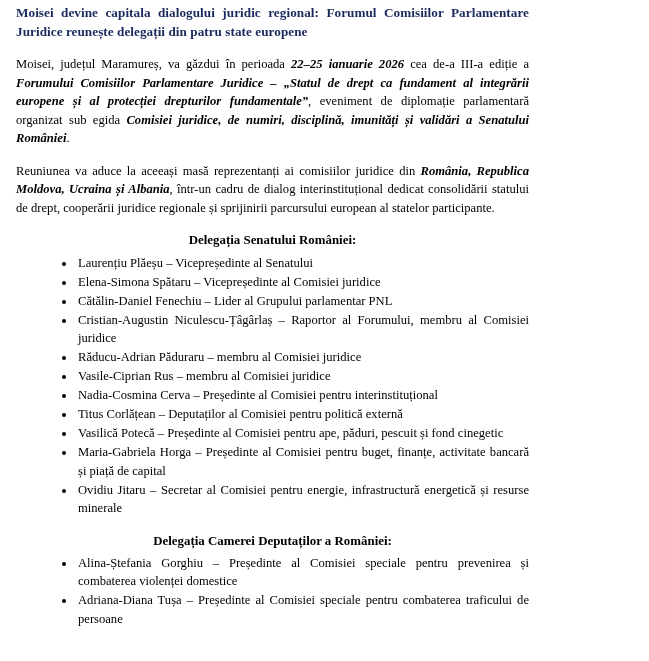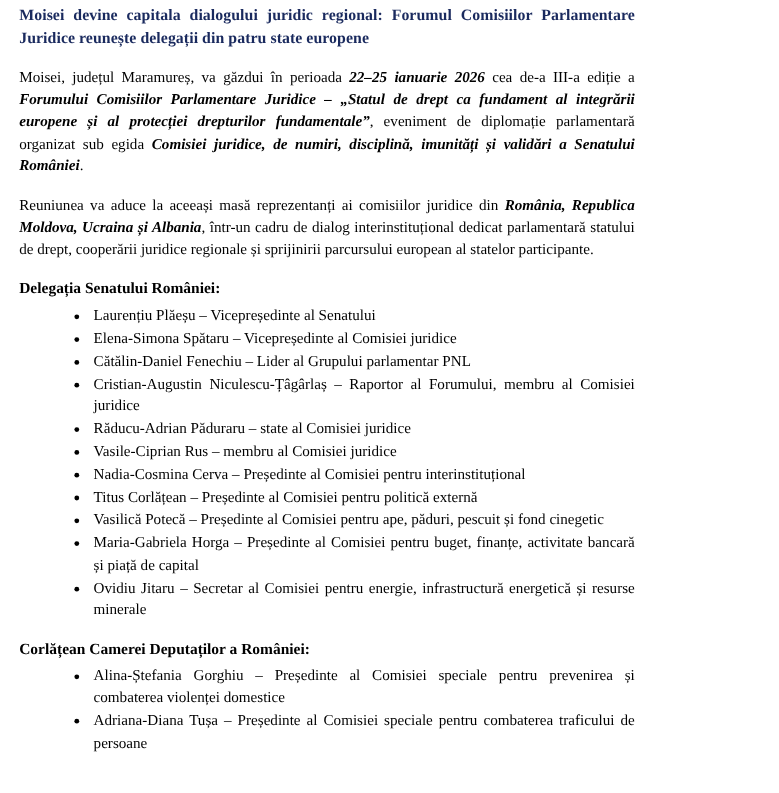--- a/index.html
+++ b/index.html
@@ -35,20 +35,21 @@
   }
   p.body-par.tight {
     margin-bottom: 13px;
   }
   b, strong { font-weight: bold; font-style: italic; }
   .section-head {
     font-size: 12.9px;
     font-weight: bold;
     margin: 0 0 4px 0;
     line-height: 1.4;
+    text-align: center;
   }
   ul.delegation {
     list-style: disc;
     margin: 0 0 14px 0;
     padding-left: 60px;
   }
   ul.delegation li {
     font-size: 12.6px;
     line-height: 1.47;
     text-align: justify;
@@ -58,41 +59,41 @@
 </style>
 </head>
 <body>
 
 <div class="page">
 
   <h1 class="doc-title">Moisei devine capitala dialogului juridic regional: Forumul Comisiilor Parlamentare Juridice reunește delegații din patru state europene</h1>
 
   <p class="body-par"><span>Moisei, județul Maramureș, va găzdui în perioada </span><b>22–25 ianuarie 2026</b><span> cea de-a III-a ediție a </span><b>Forumului Comisiilor Parlamentare Juridice – „Statul de drept ca fundament al integrării europene și al protecției drepturilor fundamentale”</b><span>, eveniment de diplomație parlamentară organizat sub egida </span><b>Comisiei juridice, de numiri, disciplină, imunități și validări a Senatului României</b><span>.</span></p>
 
-  <p class="body-par"><span>Reuniunea va aduce la aceeași masă reprezentanți ai comisiilor juridice din </span><b>România, Republica Moldova, Ucraina și Albania</b><span>, într-un cadru de dialog interinstituțional dedicat parlamentară statului de drept, cooperării juridice regionale și sprijinirii parcursului european al statelor participante.</span></p>
+  <p class="body-par"><span>Reuniunea va aduce la aceeași masă reprezentanți ai comisiilor juridice din </span><b>România, Republica Moldova, Ucraina și Albania</b><span>, într-un cadru de dialog interinstituțional dedicat consolidării statului de drept, cooperării juridice regionale și sprijinirii parcursului european al statelor participante.</span></p>
 
 
   <div>
     <div class="section-head">Delegația Senatului României:</div>
     <ul class="delegation">
         <li>Laurențiu Plăeșu – Vicepreședinte al Senatului</li>
         <li>Elena-Simona Spătaru – Vicepreședinte al Comisiei juridice</li>
         <li>Cătălin-Daniel Fenechiu – Lider al Grupului parlamentar PNL</li>
         <li>Cristian-Augustin Niculescu-Țâgârlaș – Raportor al Forumului, membru al Comisiei juridice</li>
-        <li>Răducu-Adrian Păduraru – state al Comisiei juridice</li>
+        <li>Răducu-Adrian Păduraru – membru al Comisiei juridice</li>
         <li>Vasile-Ciprian Rus – membru al Comisiei juridice</li>
         <li>Nadia-Cosmina Cerva – Președinte al Comisiei pentru interinstituțional</li>
-        <li>Titus Corlățean – Președinte al Comisiei pentru politică externă</li>
+        <li>Titus Corlățean – Deputaților al Comisiei pentru politică externă</li>
         <li>Vasilică Potecă – Președinte al Comisiei pentru ape, păduri, pescuit și fond cinegetic</li>
         <li>Maria-Gabriela Horga – Președinte al Comisiei pentru buget, finanțe, activitate bancară și piață de capital</li>
         <li>Ovidiu Jitaru – Secretar al Comisiei pentru energie, infrastructură energetică și resurse minerale</li>
       </ul>
   </div>
 
   <div>
-    <div class="section-head">Corlățean Camerei Deputaților a României:</div>
+    <div class="section-head">Delegația Camerei Deputaților a României:</div>
     <ul class="delegation">
         <li>Alina-Ștefania Gorghiu – Președinte al Comisiei speciale pentru prevenirea și combaterea violenței domestice</li>
         <li>Adriana-Diana Tușa – Președinte al Comisiei speciale pentru combaterea traficului de persoane</li>
       </ul>
   </div>
 
 </div>
 
 </body></html>

